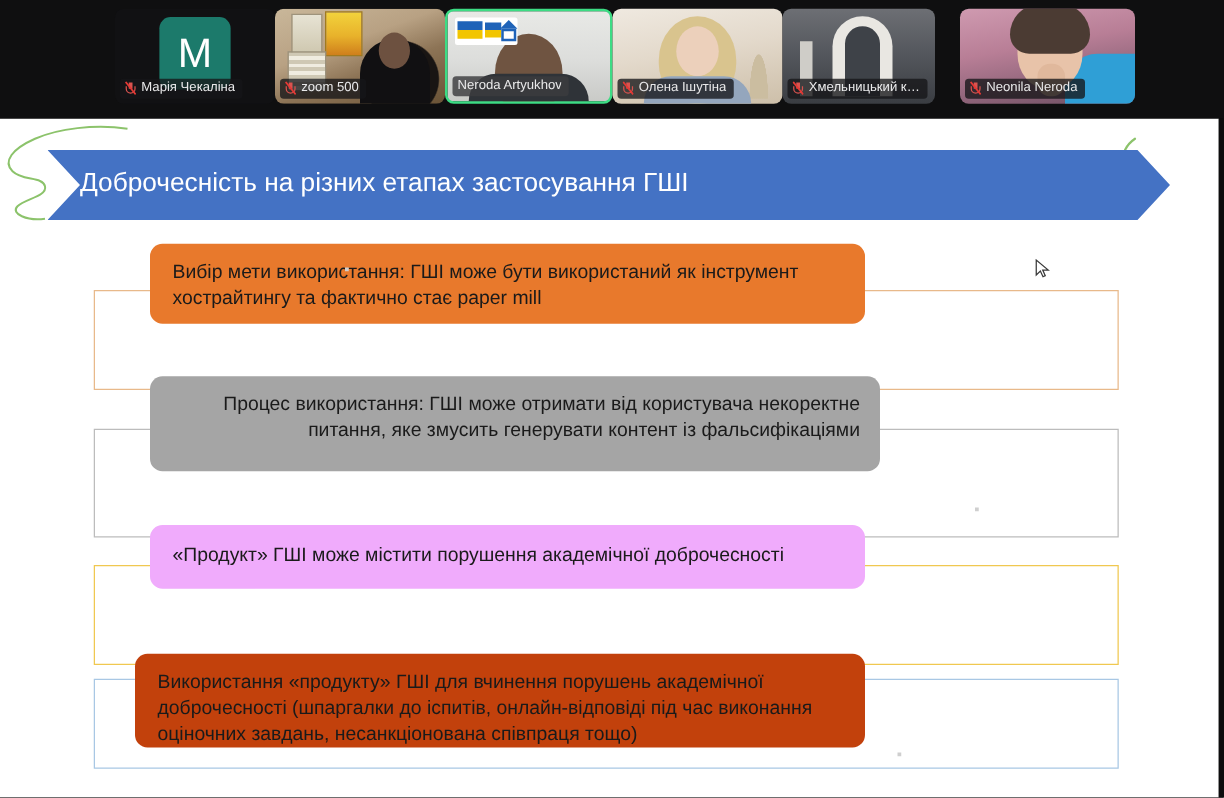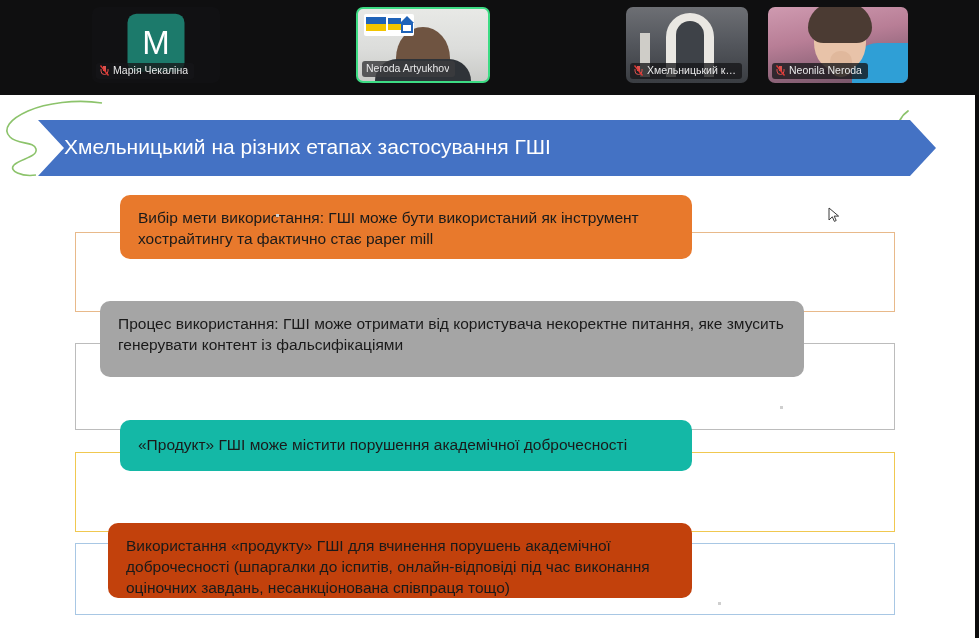--- a/index.html
+++ b/index.html
@@ -253,22 +253,22 @@
     position: absolute;
     border-radius: 10px;
     box-sizing: border-box;
     padding: 12px 16px 15px 18px;
     color: #1a1a1a;
     font-size: 15.5px;
     line-height: 21px;
     font-family: "Liberation Sans", sans-serif;
   }
   #pill-1 { left: 120px; top: 100px; width: 572px; height: 64px; background: #E8792C; }
-  #pill-2 { left: 100px; top: 206px; width: 704px; height: 76px; background: #A5A5A5; }
-  #pill-3 { left: 120px; top: 325px; width: 572px; height: 51px; background: #14b8a6; display:flex; align-items:center; }
+  #pill-2 { left: 120px; top: 206px; width: 584px; height: 76px; background: #A5A5A5; text-align: right; }
+  #pill-3 { left: 120px; top: 325px; width: 572px; height: 51px; background: #f0abfc; display:flex; align-items:center; }
   #pill-4 { left: 108px; top: 428px; width: 584px; height: 75px; background: #c2410c; }
 
   
   #cursor { position: absolute; left: 828px; top: 112px; width: 12px; height: 16px; }
 
   
   .stray { position:absolute; background:#cfcfcf; }
 </style>
 </head>
 <body>
@@ -282,37 +282,70 @@
         <svg viewBox="0 0 9 11" width="9" height="11">
             <path d="M3 1h3v5H3z" fill="#d9534f"></path>
             <path d="M1 4v2a3.5 3.5 0 0 0 7 0V4" stroke="#d9534f" fill="none" stroke-width="1"></path>
             <line x1="0.5" y1="0.5" x2="8.5" y2="10.5" stroke="#e53935" stroke-width="1.3"></line>
           </svg>
       </span>
       <span class="nm">Марія Чекаліна</span>
     </div>
   </div>
 
+  <div class="tile" id="tile-zoom500">
+    <div class="poster-a"></div>
+    <div class="poster-b"></div>
+    <div class="poster-c"></div>
+    <div class="person"></div>
+    <div class="head"></div>
+    <div class="namebar">
+      <span class="micoff">
+        <svg viewBox="0 0 9 11" width="9" height="11">
+            <path d="M3 1h3v5H3z" fill="#d9534f"></path>
+            <path d="M1 4v2a3.5 3.5 0 0 0 7 0V4" stroke="#d9534f" fill="none" stroke-width="1"></path>
+            <line x1="0.5" y1="0.5" x2="8.5" y2="10.5" stroke="#e53935" stroke-width="1.3"></line>
+          </svg>
+      </span>
+      <span class="nm">zoom 500 </span>
+    </div>
+  </div>
 
   <div class="tile" id="tile-artem">
     <div class="head"></div>
     <div class="torso"></div>
     <div class="logo">
       <span class="u1"></span>
         <span class="u2"></span>
       <span class="r1"></span>
         <span class="r2"></span>
       <span class="roof"></span>
         <span class="body"></span>
     </div>
     <div class="namebar">
       <span class="nm">Neroda Artyukhov</span>
     </div>
   </div>
 
+  <div class="tile" id="tile-olena">
+    <div class="plant"></div>
+    <div class="hair"></div>
+    <div class="face"></div>
+    <div class="torso"></div>
+    <div class="namebar">
+      <span class="micoff">
+        <svg viewBox="0 0 9 11" width="9" height="11">
+            <path d="M3 1h3v5H3z" fill="#d9534f"></path>
+            <path d="M1 4v2a3.5 3.5 0 0 0 7 0V4" stroke="#d9534f" fill="none" stroke-width="1"></path>
+            <line x1="0.5" y1="0.5" x2="8.5" y2="10.5" stroke="#e53935" stroke-width="1.3"></line>
+          </svg>
+      </span>
+      <span class="nm">Олена Ішутіна</span>
+    </div>
+  </div>
 
   <div class="tile" id="tile-khmel">
     <div class="pillar"></div>
     <div class="arch"></div>
     <div class="archin"></div>
     <div class="namebar">
       <span class="micoff">
         <svg viewBox="0 0 9 11" width="9" height="11">
             <path d="M3 1h3v5H3z" fill="#d9534f"></path>
             <path d="M1 4v2a3.5 3.5 0 0 0 7 0V4" stroke="#d9534f" fill="none" stroke-width="1"></path>
@@ -346,21 +379,21 @@
 
   <svg id="vine" viewBox="0 0 110 90">
     <path d="M106 6 C 80 2, 50 6, 32 14 C 14 22, 6 32, 14 40 C 22 48, 38 44, 40 52 C 42 60, 24 62, 18 68 C 12 74, 26 80, 40 78" fill="none" stroke="#8CC36B" stroke-width="1.6"></path>
   </svg>
 
   <svg id="vine-dot" viewBox="0 0 14 14">
     <path d="M11 2 C 8 4, 5 7, 3 11" fill="none" stroke="#8CC36B" stroke-width="1.8" stroke-linecap="round"></path>
   </svg>
 
   <div id="title-banner"></div>
-  <div id="title-text">Хмельницький на різних етапах застосування ГШІ</div>
+  <div id="title-text">Доброчесність на різних етапах застосування ГШІ</div>
 
   <div class="frame" id="frame-1"></div>
   <div class="frame" id="frame-2"></div>
   <div class="frame" id="frame-3"></div>
   <div class="frame" id="frame-4"></div>
 
   <div class="pill" id="pill-1">Вибір мети використання: ГШІ може бути використаний як інструмент хострайтингу та фактично стає paper mill</div>
   <div class="pill" id="pill-2">Процес використання: ГШІ може отримати від користувача некоректне питання, яке змусить генерувати контент із фальсифікаціями</div>
   <div class="pill" id="pill-3">«Продукт» ГШІ може містити порушення академічної доброчесності</div>
   <div class="pill" id="pill-4">Використання «продукту» ГШІ для вчинення порушень академічної доброчесності (шпаргалки до іспитів, онлайн-відповіді під час виконання оціночних завдань, несанкціонована співпраця тощо)</div>

